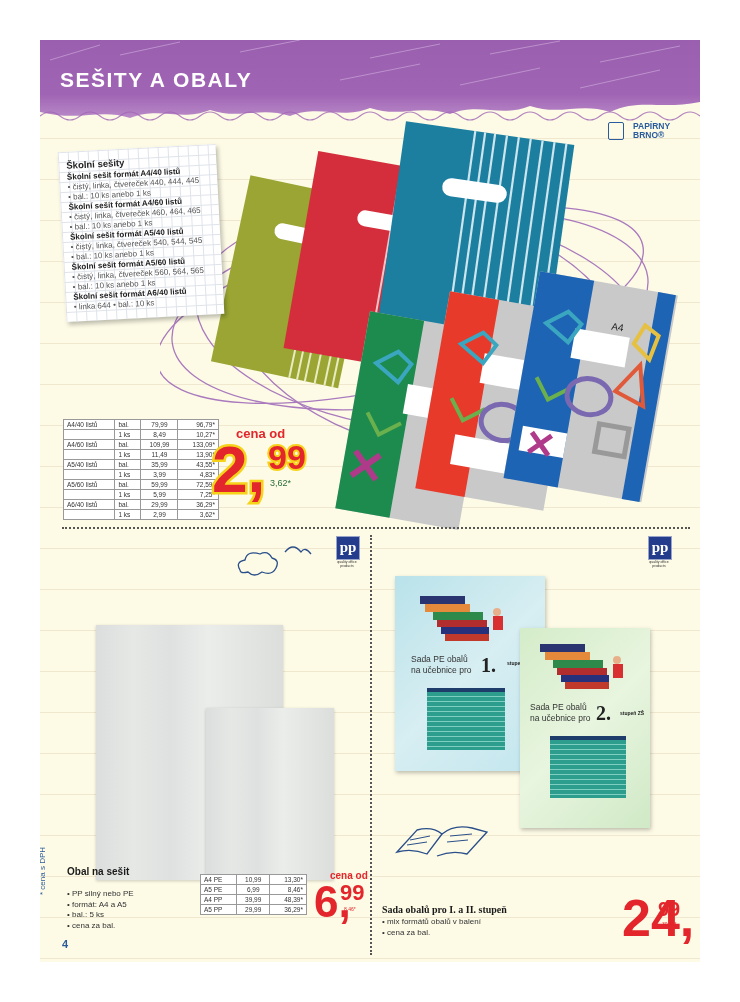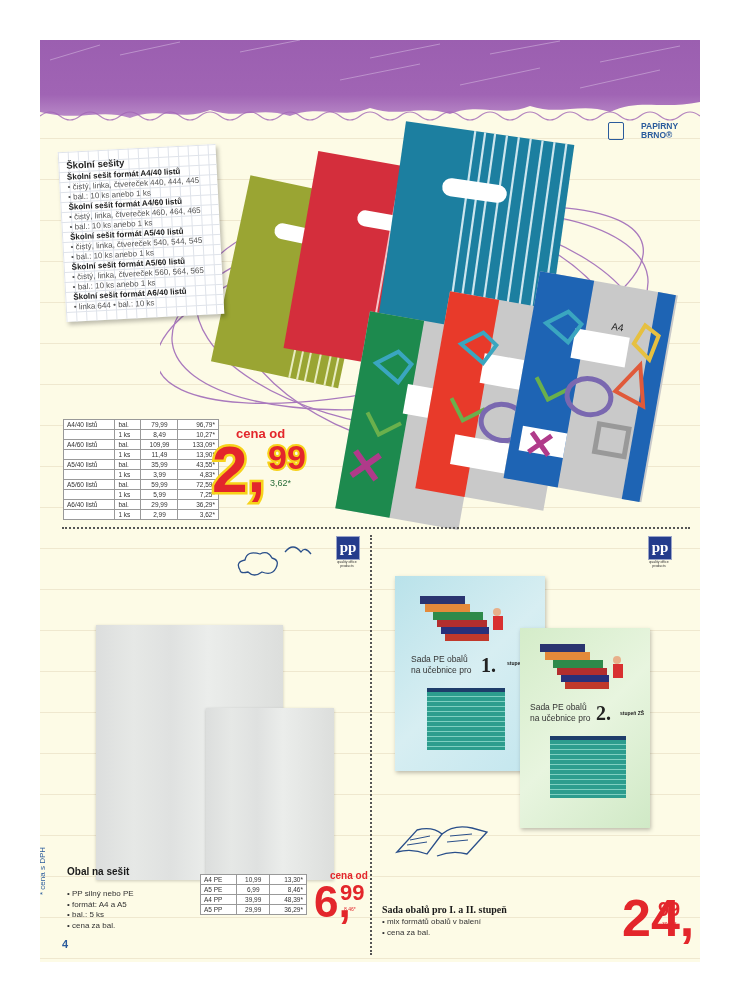--- a/index.html
+++ b/index.html
@@ -3,21 +3,21 @@
 <meta charset="utf-8">
 <style>
   html,body{margin:0;padding:0;background:#ffffff;}
   body{width:740px;height:1002px;position:relative;overflow:hidden;font-family:"Liberation Sans",sans-serif;}
   .page{position:absolute;left:40px;top:40px;width:660px;height:922px;background:#fdfbe6;overflow:hidden;
     background-image:repeating-linear-gradient(to bottom, transparent 0px, transparent 40px, #efe8cf 40px, #efe8cf 41px);
     background-position:0 17px;}
   .banner{position:absolute;left:0;top:0;width:660px;height:90px;overflow:hidden;}
   .banner svg{position:absolute;left:0;top:0;}
   .banner-title{position:absolute;left:20px;top:28px;color:#fff;font-weight:bold;font-size:21px;letter-spacing:1.5px;font-family:"Liberation Sans",sans-serif;}
-  .logo-pb{position:absolute;left:568px;top:82px;display:flex;align-items:flex-start;gap:17px;color:#2a5b9c;}
+  .logo-pb{position:absolute;left:568px;top:82px;display:flex;align-items:flex-start;gap:9px;color:#2a5b9c;}
   .logo-pb .box{width:14px;height:16px;border:1.5px solid #2a5b9c;border-radius:2px;}
   .logo-pb .txt{font-size:8.5px;line-height:9px;font-weight:bold;}
   .note-card{position:absolute;left:22px;top:108px;width:158px;height:170px;background:#fff;transform:rotate(-3deg);
     box-shadow:2px 3px 4px rgba(0,0,0,0.25);
     background-image:linear-gradient(#dfe3ea 1px,transparent 1px),linear-gradient(90deg,#dfe3ea 1px,transparent 1px);
     background-size:10px 10px;padding:8px 8px;box-sizing:border-box;}
   .note-card .h{font-weight:bold;font-size:9.5px;color:#222;margin-bottom:2px;}
   .note-card .s{font-weight:bold;font-size:8px;color:#222;line-height:10px;}
   .note-card .b{font-size:8px;color:#555;line-height:10px;}
   .tbl{position:absolute;border-collapse:collapse;background:#fff;border:1.5px solid #333;font-family:"Liberation Sans",sans-serif;}
@@ -65,20 +65,21 @@
         <line x1="450" y1="14" x2="520" y2="1"></line>
           <line x1="560" y1="22" x2="640" y2="6"></line>
         <line x1="300" y1="40" x2="380" y2="24"></line>
           <line x1="420" y1="45" x2="500" y2="28"></line>
         <line x1="540" y1="48" x2="620" y2="30"></line>
       </g>
       <g fill="none" stroke="#a064b4" stroke-width="1.2" opacity="0.8">
         <path d="M0 76 q10 -8 20 0 t20 0 t20 0 t20 0 t20 0 t20 0 t20 0 t20 0 t20 0 t20 0 t20 0 t20 0 t20 0 t20 0 t20 0 t20 0 t20 0 t20 0 t20 0 t20 0 t20 0 t20 0 t20 0 t20 0 t20 0 t20 0 t20 0 t20 0 t20 0 t20 0 t20 0 t20 0 t20 0"></path>
       </g>
     </svg>
+    <div class="banner-title">SEŠITY A OBALY</div>
   </div>
 
   <div class="logo-pb">
     <div class="box"></div>
     <div class="txt">
       <div>PAPÍRNY</div>
       <div>BRNO®</div>
     </div>
   </div>
 

